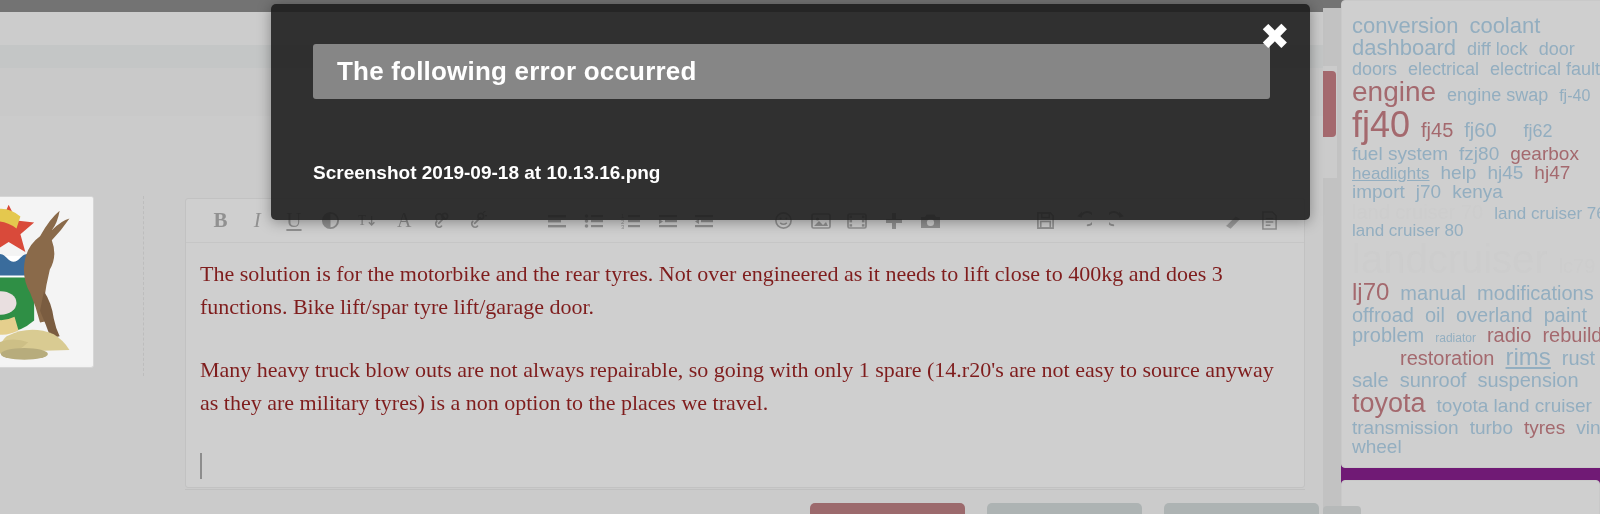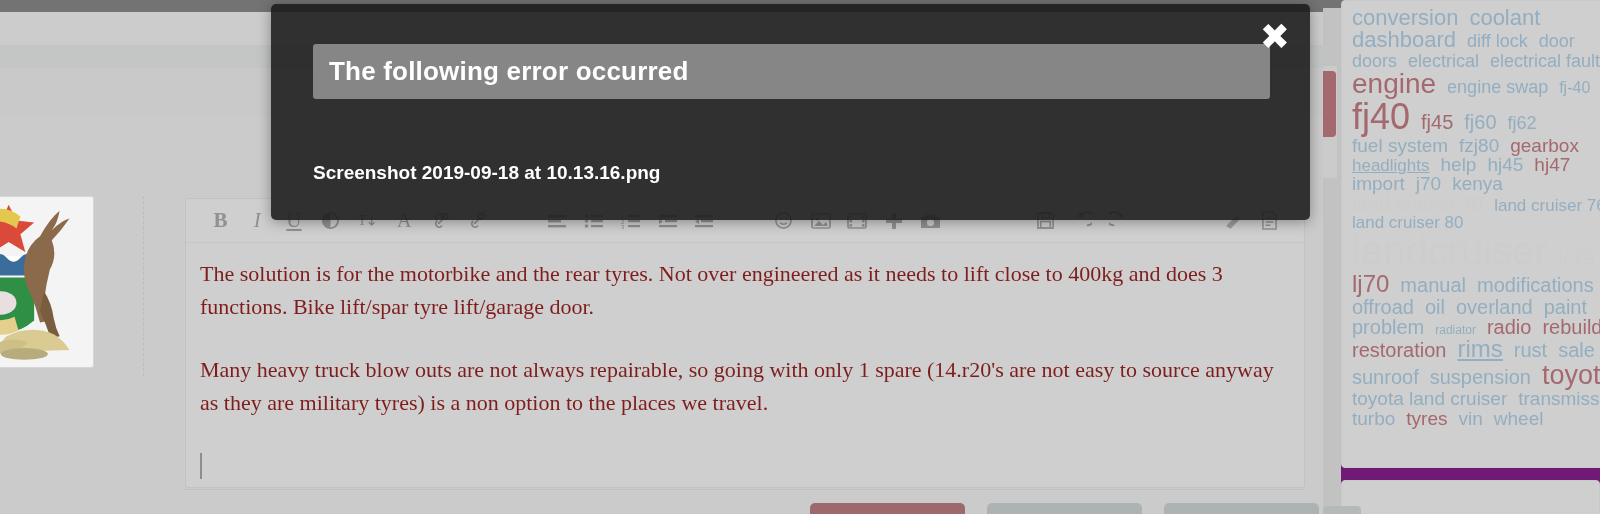--- a/index.html
+++ b/index.html
@@ -188,21 +188,21 @@
     font-weight: 700;
     font-family: "DejaVu Sans", sans-serif;
     cursor: pointer;
   }
   .modal-title-bar {
     position: absolute; left: 42px; top: 40px;
     width: 957px; height: 55px;
     background: rgba(255,255,255,0.42);
     border-radius: 3px;
     display: flex; align-items: center;
-    padding-left: 16px;
+    padding-left: 24px;
   }
   .modal-title {
     color: #ffffff;
     font-size: 26px;
     font-weight: 700;
     letter-spacing: .2px;
   }
   .modal-line1 {
     position: absolute; left: 42px; top: 110px;
     color: #ffffff; font-size: 19px; font-weight: 700;
@@ -435,34 +435,34 @@
     <div class="btn ghost"></div>
   </div>
 
   <div class="sidebar">
     <div class="sb-rail"></div>
     <div class="sb-left-strip"></div>
     <div class="sb-accent"></div>
     <div class="tagcloud">
       <div class="tags" id="tags-container">
           <span class="tag blue" style="font-size: 22px;">conversion</span>
-          <span class="tag blue" style="font-size: 22px;">coolant</span>
+          <span class="tag blue" style="font-size: 22px; margin-top: 8px;">coolant</span>
           <span class="tag blue" style="font-size: 22px;">dashboard</span>
           <span class="tag blue" style="font-size: 18px;">diff lock</span>
           <span class="tag blue" style="font-size: 18px;">door</span>
           <span class="tag blue" style="font-size: 18px;">doors</span>
           <span class="tag blue" style="font-size: 18px;">electrical</span>
           <span class="tag blue" style="font-size: 18px;">electrical fault</span>
           <span class="tag red" style="font-size: 28px;">engine</span>
           <span class="tag blue" style="font-size: 18px;">engine swap</span>
           <span class="tag blue" style="font-size: 16px;">fj-40</span>
           <span class="tag red" style="font-size: 36px;">fj40</span>
           <span class="tag red" style="font-size: 20px;">fj45</span>
           <span class="tag blue" style="font-size: 20px;">fj60</span>
-          <span class="tag blue" style="font-size: 18px;">fj62</span>
+          <span class="tag blue" style="font-size: 18px; margin-left: 16px;">fj62</span>
           <span class="tag blue" style="font-size: 19px;">fuel system</span>
           <span class="tag blue" style="font-size: 19px;">fzj80</span>
           <span class="tag red" style="font-size: 19px;">gearbox</span>
           <span class="tag blue" style="font-size: 17px; text-decoration: underline;">headlights</span>
           <span class="tag blue" style="font-size: 19px;">help</span>
           <span class="tag blue" style="font-size: 19px;">hj45</span>
           <span class="tag red" style="font-size: 19px;">hj47</span>
           <span class="tag blue" style="font-size: 19px;">import</span>
           <span class="tag blue" style="font-size: 19px;">j70</span>
           <span class="tag blue" style="font-size: 19px;">kenya</span>
@@ -475,21 +475,21 @@
           <span class="tag blue" style="font-size: 20px;">manual</span>
           <span class="tag blue" style="font-size: 20px;">modifications</span>
           <span class="tag blue" style="font-size: 20px;">offroad</span>
           <span class="tag blue" style="font-size: 20px;">oil</span>
           <span class="tag blue" style="font-size: 20px;">overland</span>
           <span class="tag blue" style="font-size: 20px;">paint</span>
           <span class="tag blue" style="font-size: 20px;">problem</span>
           <span class="tag blue" style="font-size: 12px;">radiator</span>
           <span class="tag red" style="font-size: 20px;">radio</span>
           <span class="tag red" style="font-size: 20px;">rebuild</span>
-          <span class="tag red" style="font-size: 20px;">restoration</span>
+          <span class="tag red" style="font-size: 20px; margin-left: 48px;">restoration</span>
           <span class="tag blue" style="font-size: 24px; text-decoration: underline;">rims</span>
           <span class="tag blue" style="font-size: 20px;">rust</span>
           <span class="tag blue" style="font-size: 20px;">sale</span>
           <span class="tag blue" style="font-size: 20px;">sunroof</span>
           <span class="tag blue" style="font-size: 20px;">suspension</span>
           <span class="tag red" style="font-size: 27px;">toyota</span>
           <span class="tag blue" style="font-size: 19px;">toyota land cruiser</span>
           <span class="tag blue" style="font-size: 19px;">transmission</span>
           <span class="tag blue" style="font-size: 19px;">turbo</span>
           <span class="tag red" style="font-size: 19px;">tyres</span>

